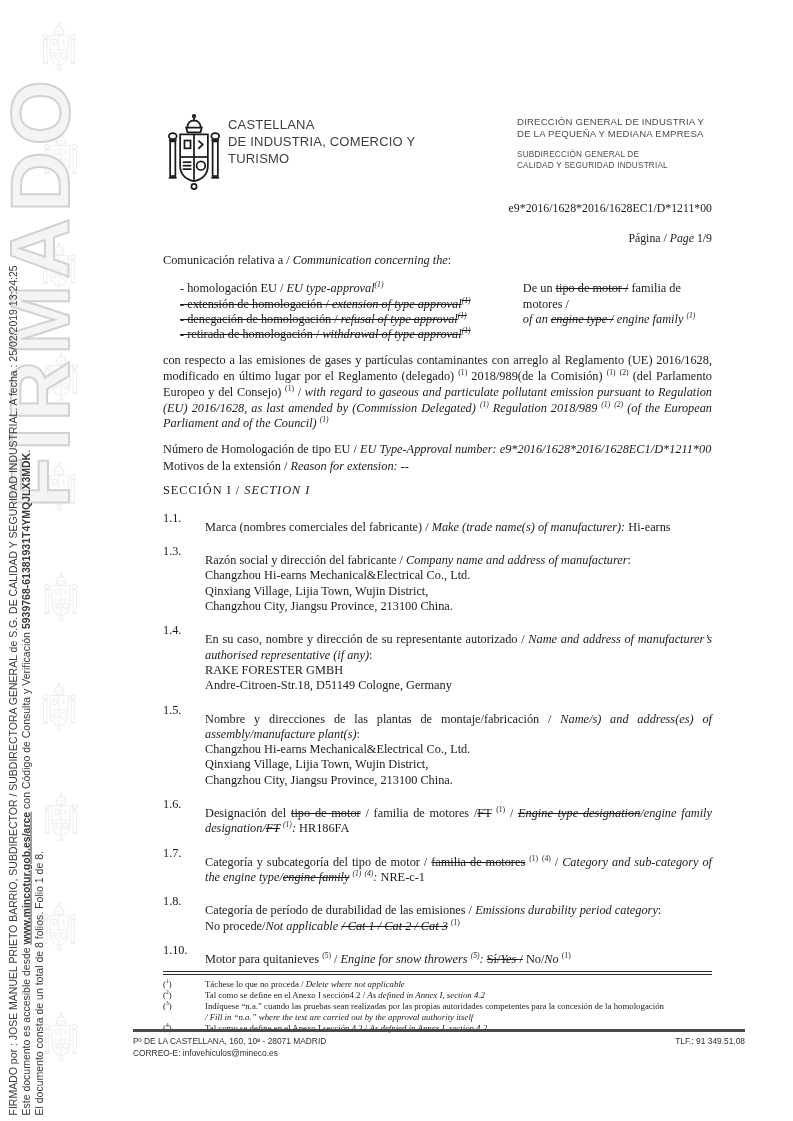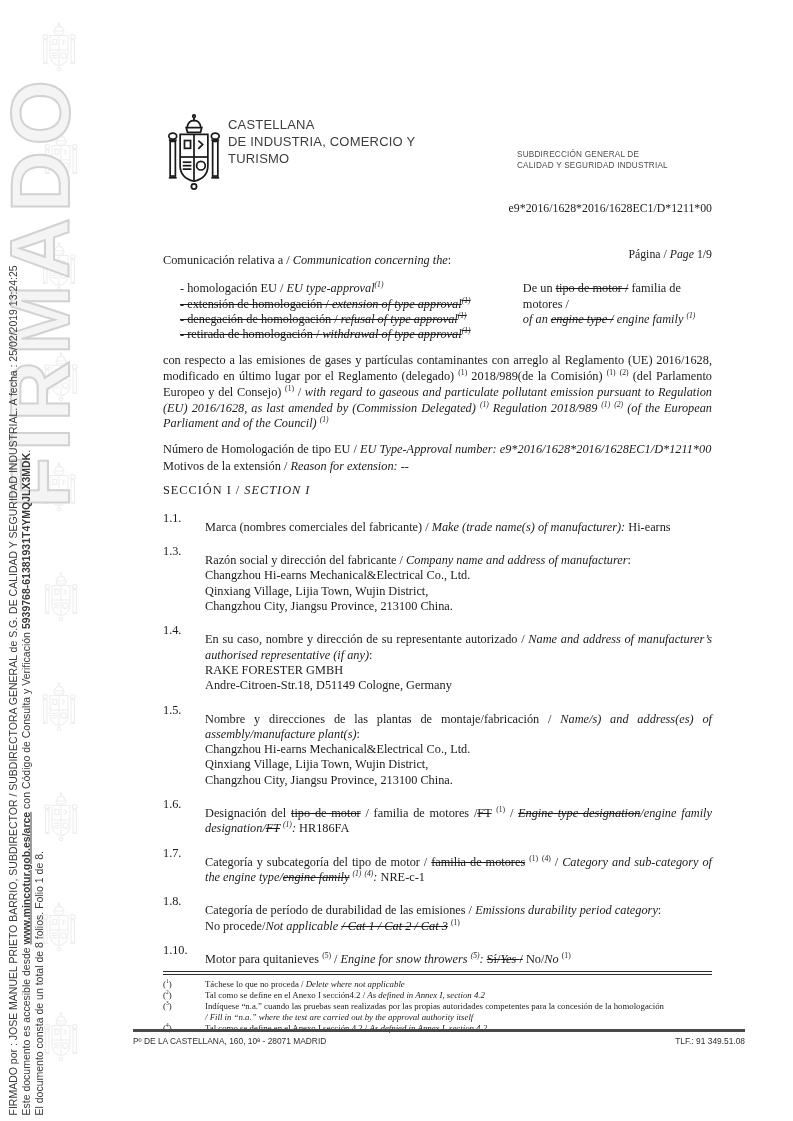--- a/index.html
+++ b/index.html
@@ -18,21 +18,21 @@
       white-space:nowrap;}
   
   .arms{position:absolute;left:168px;top:106px;width:52px;height:102px;}
   .ministry{position:absolute;left:228px;top:116px;font-family:"Liberation Sans",sans-serif;
       font-size:13px;line-height:17px;color:#3d3d3d;letter-spacing:0.2px;}
   .dg{position:absolute;left:517px;top:116px;font-family:"Liberation Sans",sans-serif;
       font-size:9.6px;line-height:12px;color:#4c4c4c;letter-spacing:0.2px;}
   .sd{position:absolute;left:517px;top:150px;font-family:"Liberation Sans",sans-serif;
       font-size:8.2px;line-height:10.5px;color:#4c4c4c;letter-spacing:0.2px;}
   .code{position:absolute;top:201px;right:81px;font-size:11.8px;}
-  .pagelbl{position:absolute;top:247px;right:81px;font-size:11.8px;}
+  .pagelbl{position:absolute;top:231px;right:81px;font-size:11.8px;}
   
   .main{position:absolute;left:163px;top:253px;width:549px;font-size:12.3px;line-height:15.3px;}
   .intro{margin-bottom:13px;}
   .bullets{display:flex;margin-bottom:11px;}
   .bl{margin-left:17px;width:348px;}
   .br-col{width:192px;margin-left:auto;}
   .para{text-align:justify;margin-bottom:10px;line-height:15.7px;}
   .numline{margin-bottom:2px;}
   .motivos{margin-bottom:8px;}
   .sectitle{text-align:left;letter-spacing:1px;margin:8px 0 13px 0;}
@@ -124,20 +124,24 @@
   </div>
 
   <svg class="arms">
       <use href="#coa"></use>
     </svg>
   <div class="ministry">
     <div>CASTELLANA</div>
     <div>DE INDUSTRIA, COMERCIO Y</div>
     <div>TURISMO</div>
   </div>
+  <div class="dg">
+    <div>DIRECCIÓN GENERAL DE INDUSTRIA Y</div>
+    <div>DE LA PEQUEÑA Y MEDIANA EMPRESA</div>
+  </div>
   <div class="sd">
     <div>SUBDIRECCIÓN GENERAL DE</div>
     <div>CALIDAD Y SEGURIDAD INDUSTRIAL</div>
   </div>
   <div class="code">e9*2016/1628*2016/1628EC1/D*1211*00</div>
   <div class="pagelbl"><span>Página / </span><span style="font-style: italic;">Page</span><span> 1/9</span></div>
 
   <div class="main">
     <div class="intro"><span>Comunicación relativa a / </span><span style="font-style: italic;">Communication concerning the</span><span>:</span></div>
 
@@ -207,15 +211,18 @@
       <div class="fnt"><span>Tal como se define en el Anexo I sección 4.2 / </span><span style="font-style: italic;">As defnied in Annex I, section 4.2</span></div>
     </div>
   </div>
 
   <div class="footer">
     <div class="frule"></div>
     <div class="frow">
       <span>Pº DE LA CASTELLANA, 160, 10ª - 28071 MADRID</span>
       <span>TLF.: 91 349.51.08</span>
     </div>
+    <div class="frow">
+      <span>CORREO-E: infovehiculos@mineco.es</span>
+    </div>
   </div>
 
 </div>
 
 </body></html>

